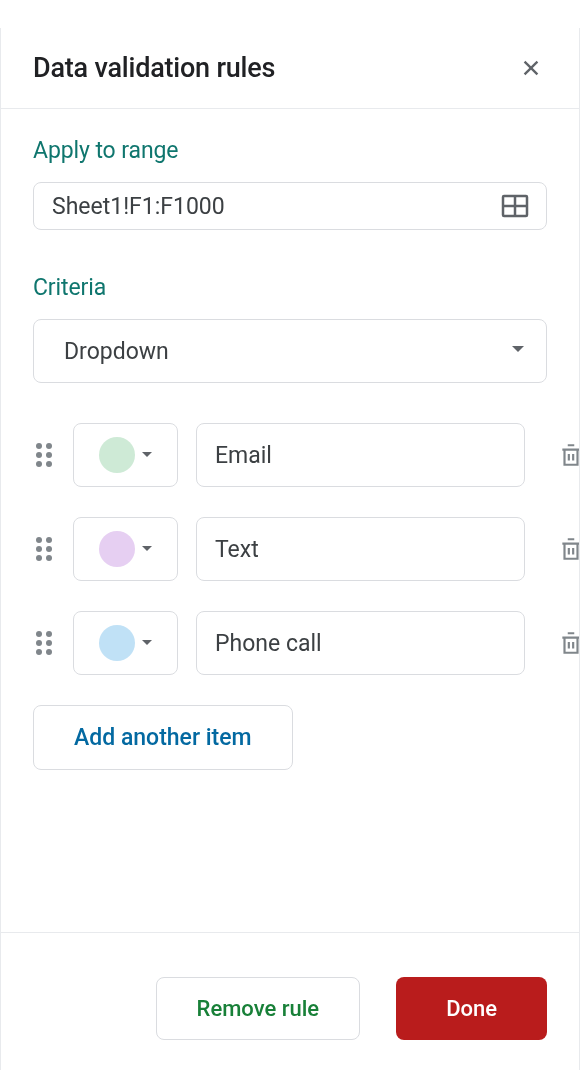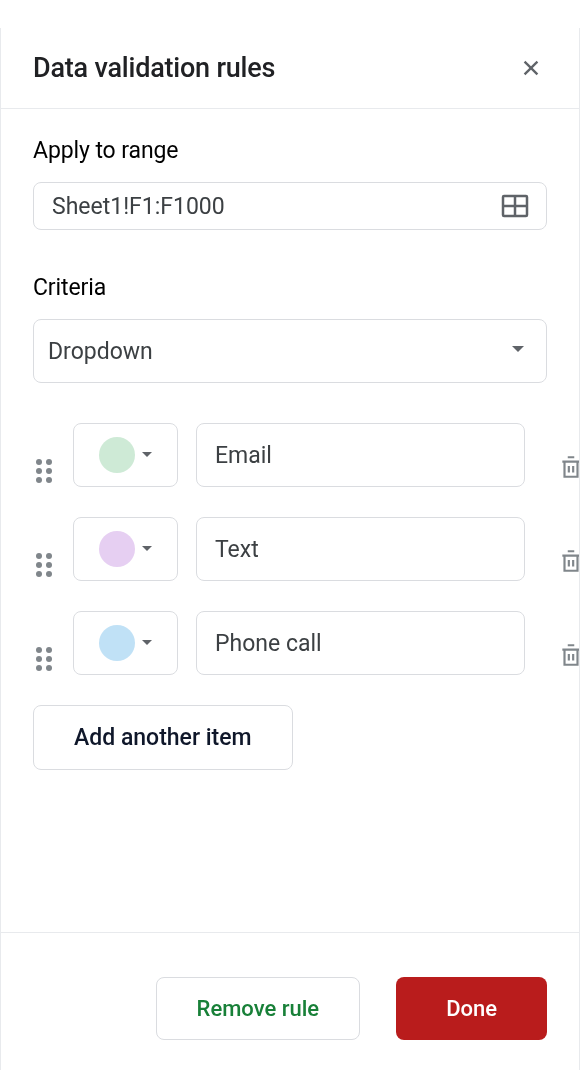--- a/index.html
+++ b/index.html
@@ -48,21 +48,21 @@
       border-radius: 50%;
       color: #5f6368;
     }
     .content {
       flex: 1;
       padding: 28px 32px 20px 32px;
       overflow-y: auto;
     }
     .section-label {
       font-size: 23px;
-      color: #000000;
+      color: #0f766e;
       margin-bottom: 18px;
       letter-spacing: -0.1px;
     }
     .range-input-wrap {
       position: relative;
       margin-bottom: 44px;
     }
     .range-input {
       width: 100%;
       height: 48px;
@@ -86,42 +86,42 @@
       display: flex;
       align-items: center;
       justify-content: center;
       color: #5f6368;
     }
     .criteria-select {
       width: 100%;
       height: 64px;
       border: 1px solid #dadce0;
       border-radius: 8px;
-      padding: 0 50px 0 14px;
+      padding: 0 50px 0 30px;
       font-size: 23px;
       color: #3c4043;
       font-family: inherit;
       background: #fff;
       appearance: none;
       cursor: pointer;
       margin-bottom: 40px;
     }
     .select-wrap {
       position: relative;
     }
     .select-arrow {
       position: absolute;
       right: 22px;
       top: 26px;
       pointer-events: none;
       color: #5f6368;
     }
     .option-row {
       display: flex;
-      align-items: flex-end;
+      align-items: center;
       gap: 18px;
       margin-bottom: 30px;
     }
     .drag-handle {
       width: 22px;
       height: 32px;
       cursor: grab;
       color: #80868b;
       flex-shrink: 0;
     }
@@ -163,21 +163,21 @@
       align-items: center;
       justify-content: center;
       color: #80868b;
       flex-shrink: 0;
       margin-left: 8px;
     }
     .add-item-btn {
       border: 1px solid #dadce0;
       border-radius: 8px;
       background: #fff;
-      color: #0f172a;
+      color: #0369a1;
       font-size: 23px;
       font-weight: 500;
       padding: 18px 40px;
       cursor: pointer;
       font-family: inherit;
       margin-bottom: 56px;
     }
     .advanced-options-btn {
       border: none;
       background: transparent;

